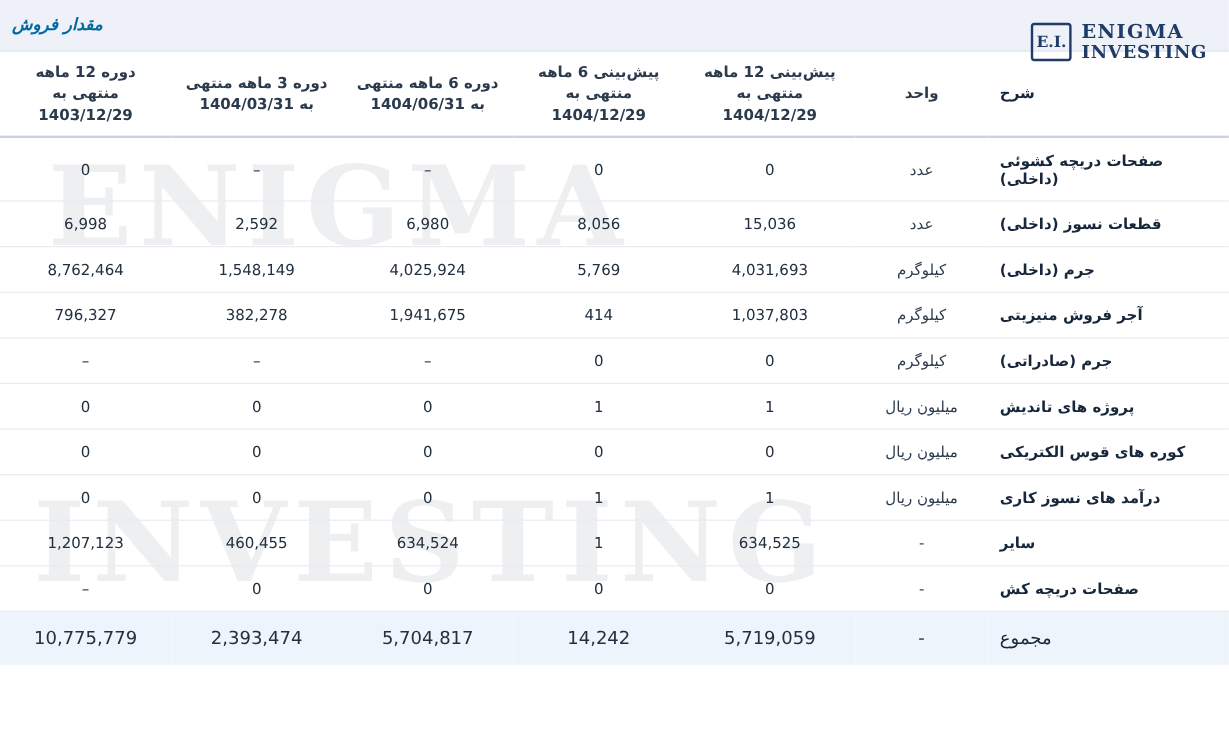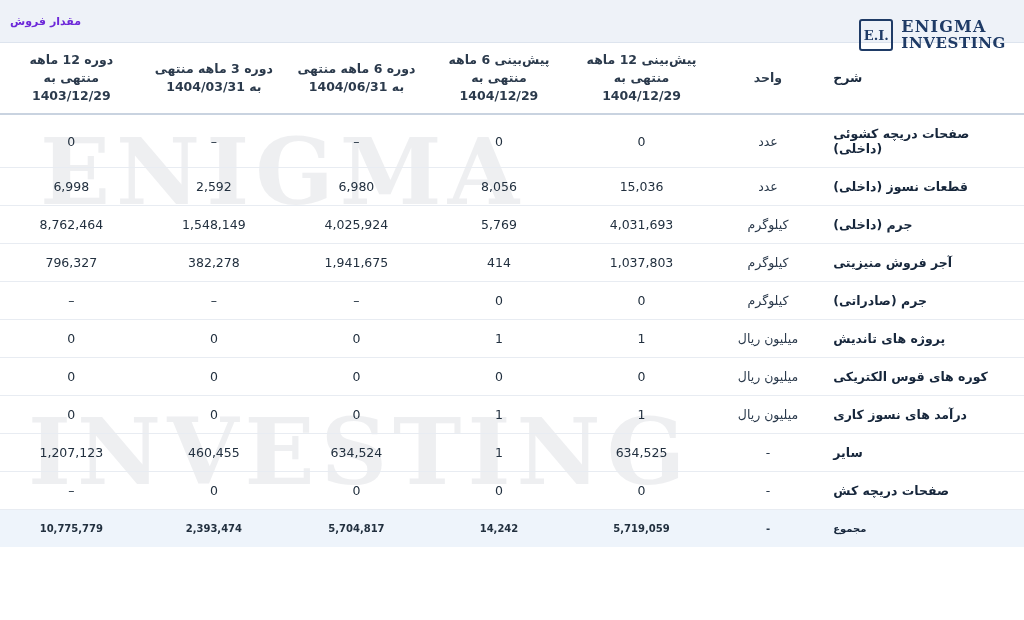--- a/index.html
+++ b/index.html
@@ -49,23 +49,24 @@
     background: #eef2f8;
     border-bottom: 1px solid #dde4ee;
     display: flex;
     align-items: center;
     justify-content: space-between;
     padding: 0 18px 0 10px;
     position: relative;
     z-index: 10;
   }
   #topbar .title {
-    font-size: 11px;
-    font-weight: bold;
-    color: #6d28d9;
+    font-size: 14px;
+    font-weight: bold;
+    color: #0369a1;
+    font-style: italic;
   }
   .brand {
     display: flex;
     align-items: center;
     gap: 8px;
     direction: ltr;
     margin-top: 28px;
   }
   .brand .mark {
     width: 30px;
@@ -126,22 +127,22 @@
   td.unit, th.unit {
     text-align: center;
     color: #2b3a4c;
   }
   td.num {
     text-align: center;
     direction: ltr;
   }
   tbody tr.total td {
     background: #eef4fb;
-    font-weight: bold;
-    font-size: 10px;
+    font-weight: normal;
+    font-size: 15px;
     border-bottom: none;
     padding: 13px 10px;
   }
   
   col.c-desc { width: 200px; }
   col.c-unit { width: 110px; }
   col.c-num  { width: 142px; }
 </style>
 </head>
 <body>

